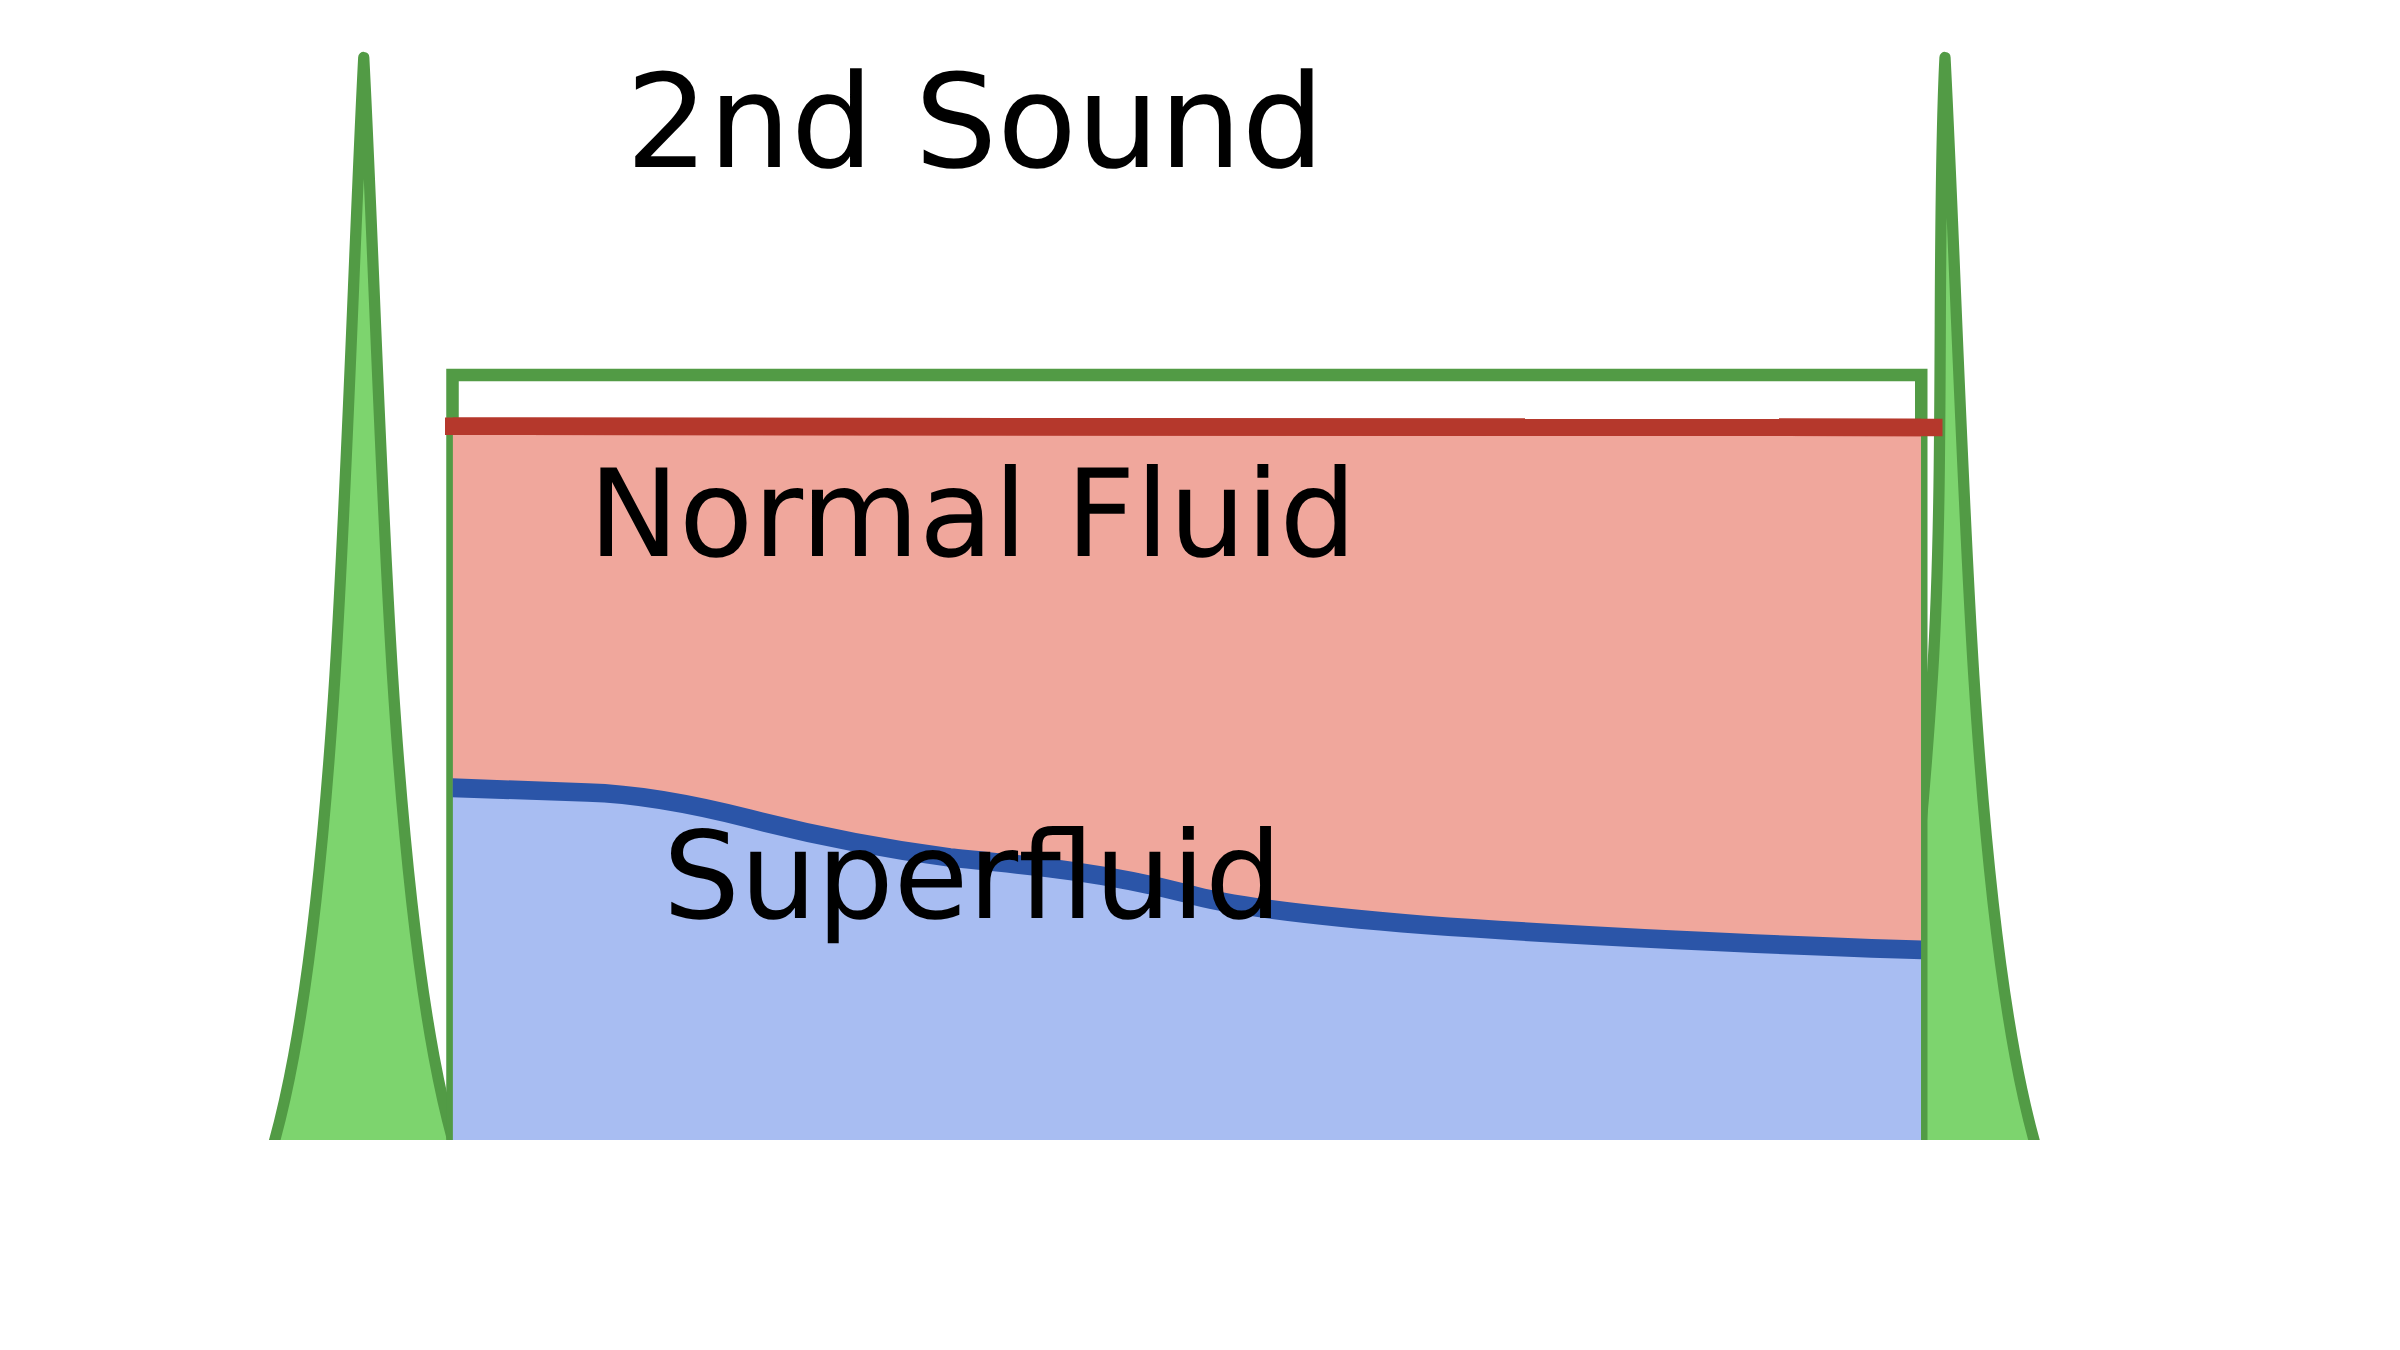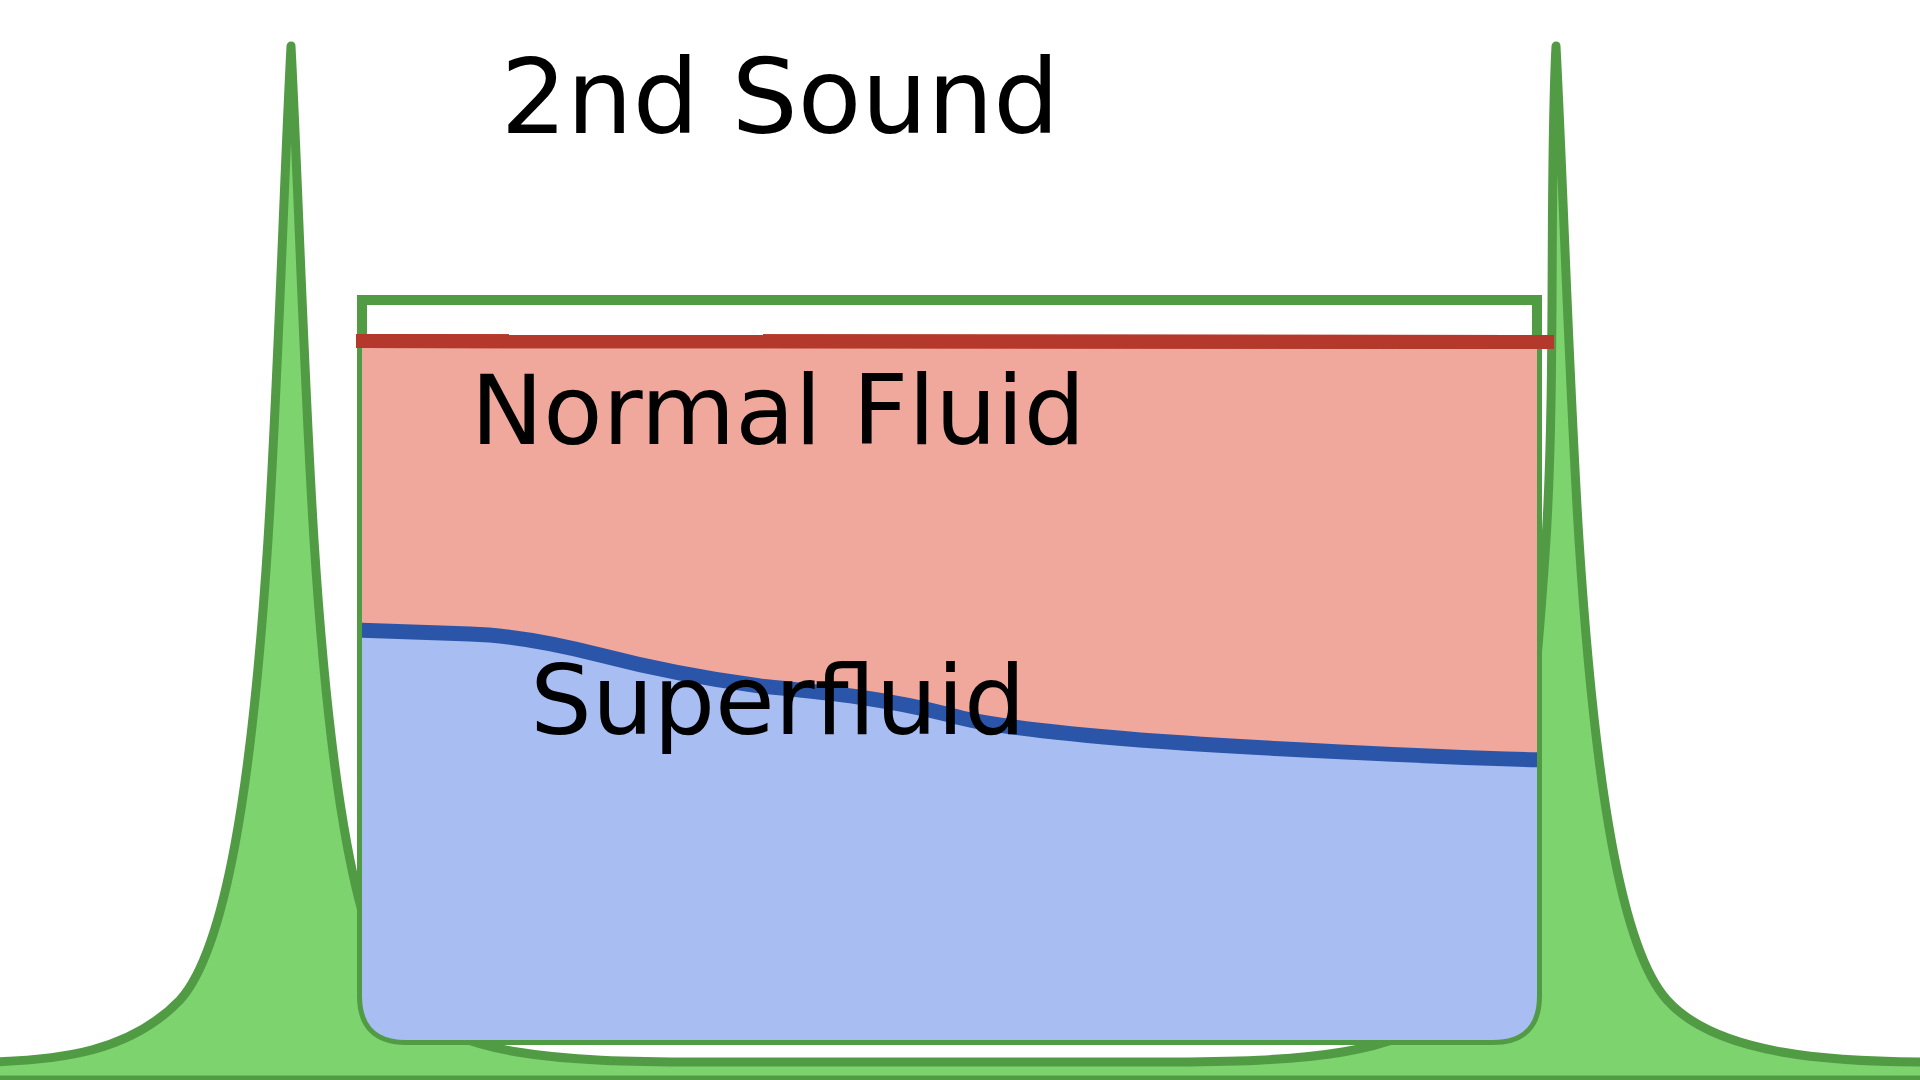--- a/index.html
+++ b/index.html
@@ -7,21 +7,21 @@
     margin: 0;
     padding: 0;
     background: #ffffff;
   }
   body {
     font-family: "DejaVu Sans", "Liberation Sans", sans-serif;
   }
   #stage {
     position: relative;
     width: 1920px;
-    height: 1080px;
+    height: 912px;
     overflow: hidden;
     background: #737373;
   }
   #figure {
     position: absolute;
     left: 0;
     top: 0;
     width: 1920px;
     height: 1080px;
     display: block;

